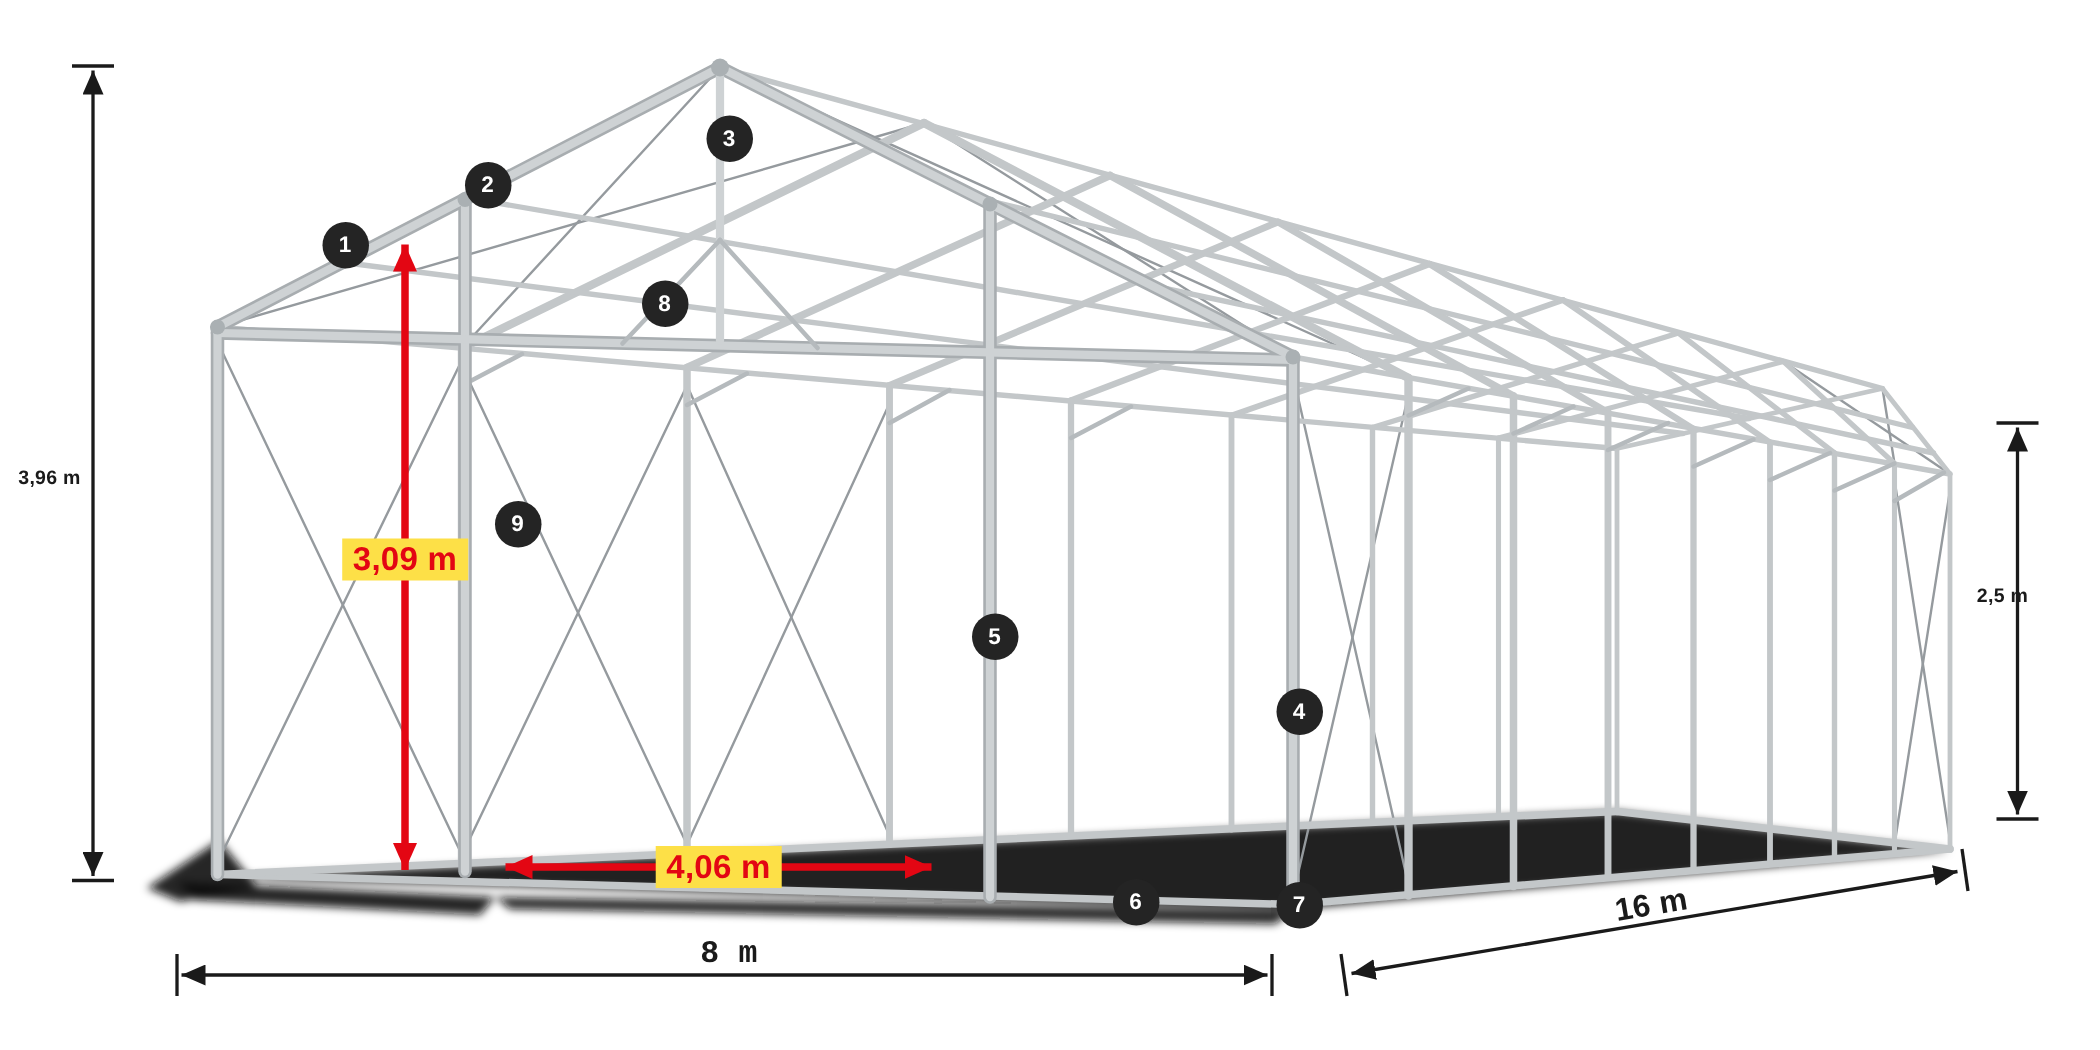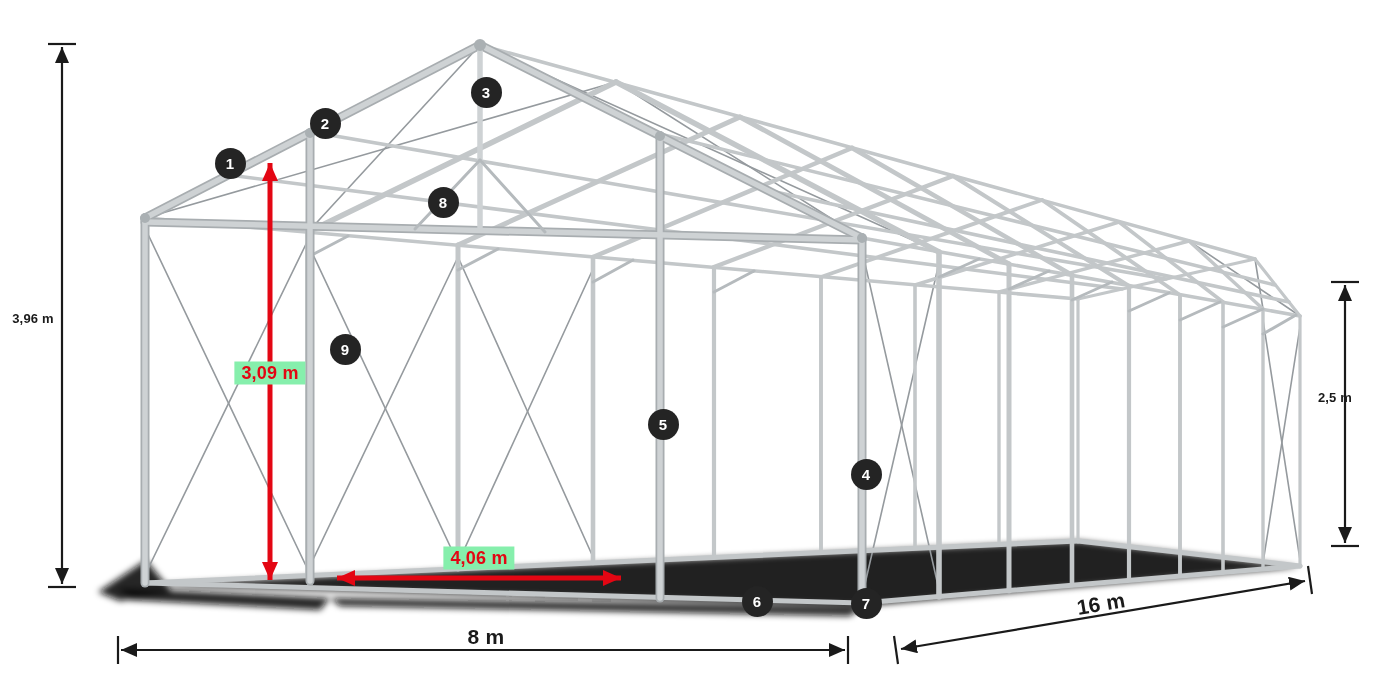--- a/index.html
+++ b/index.html
@@ -1,21 +1,21 @@
 <!DOCTYPE html>
 <html><head>
 <meta charset="utf-8">
 <style>
   html,body{margin:0;padding:0;background:#fff;}
   .stage{position:relative;width:1400px;height:700px;background:#fff;overflow:hidden;
          font-family:"Liberation Sans",sans-serif;}
   .stage svg{position:absolute;left:0;top:0;}
   .dim-label{position:absolute;transform:translate(-50%,-50%);font-weight:bold;
              font-size:13px;color:#1a1a1a;white-space:nowrap;letter-spacing:.2px;}
-  .dim-label.red{color:#e30613;background:#86efac;padding:1px 7px;font-size:18px;}
+  .dim-label.red{color:#e30613;background:#fde047;padding:1px 7px;font-size:22px;}
   .dim-label.big{font-size:21px;}
   .dim-label.rot{transform:translate(-50%,-50%) rotate(-9.5deg);}
   .badge{position:absolute;width:31px;height:31px;border-radius:50%;background:#242424;
          color:#fff;font-size:15px;font-weight:bold;display:flex;align-items:center;
          justify-content:center;line-height:1;}
 </style>
 </head>
 <body>
 
 <div class="stage">
@@ -189,22 +189,22 @@
 
   <g stroke="#e30613" stroke-width="5">
     <line x1="270" y1="163" x2="270" y2="580" marker-start="url(#ar)" marker-end="url(#ar)"></line>
     <line x1="337" y1="578" x2="621" y2="578" marker-start="url(#ar)" marker-end="url(#ar)"></line>
   </g>
 </svg>
 
 <div class="dim-label" style="left:33px;top:318px;">3,96 m</div>
 <div class="dim-label red" style="left:270px;top:373px;">3,09 m</div>
 <div class="dim-label" style="left:1335px;top:397px;">2,5 m</div>
-<div class="dim-label red" style="left:479px;top:558px;">4,06 m</div>
-<div class="dim-label big" style="left:486px;top:637px;">8 m</div>
+<div class="dim-label red" style="left:479px;top:578px;">4,06 m</div>
+<div class="dim-label big" style="left:486px;top:637px;font-family:Liberation Mono, monospace;">8 m</div>
 <div class="dim-label big rot" style="left:1101px;top:604px;">16 m</div>
 
 <div id="callouts">
       <div class="badge" style="left: 214.5px; top: 147.5px;">1</div>
       <div class="badge" style="left: 309.5px; top: 107.5px;">2</div>
       <div class="badge" style="left: 470.5px; top: 76.5px;">3</div>
       <div class="badge" style="left: 850.5px; top: 458.5px;">4</div>
       <div class="badge" style="left: 647.5px; top: 408.5px;">5</div>
       <div class="badge" style="left: 741.5px; top: 585.5px;">6</div>
       <div class="badge" style="left: 850.5px; top: 587.5px;">7</div>

